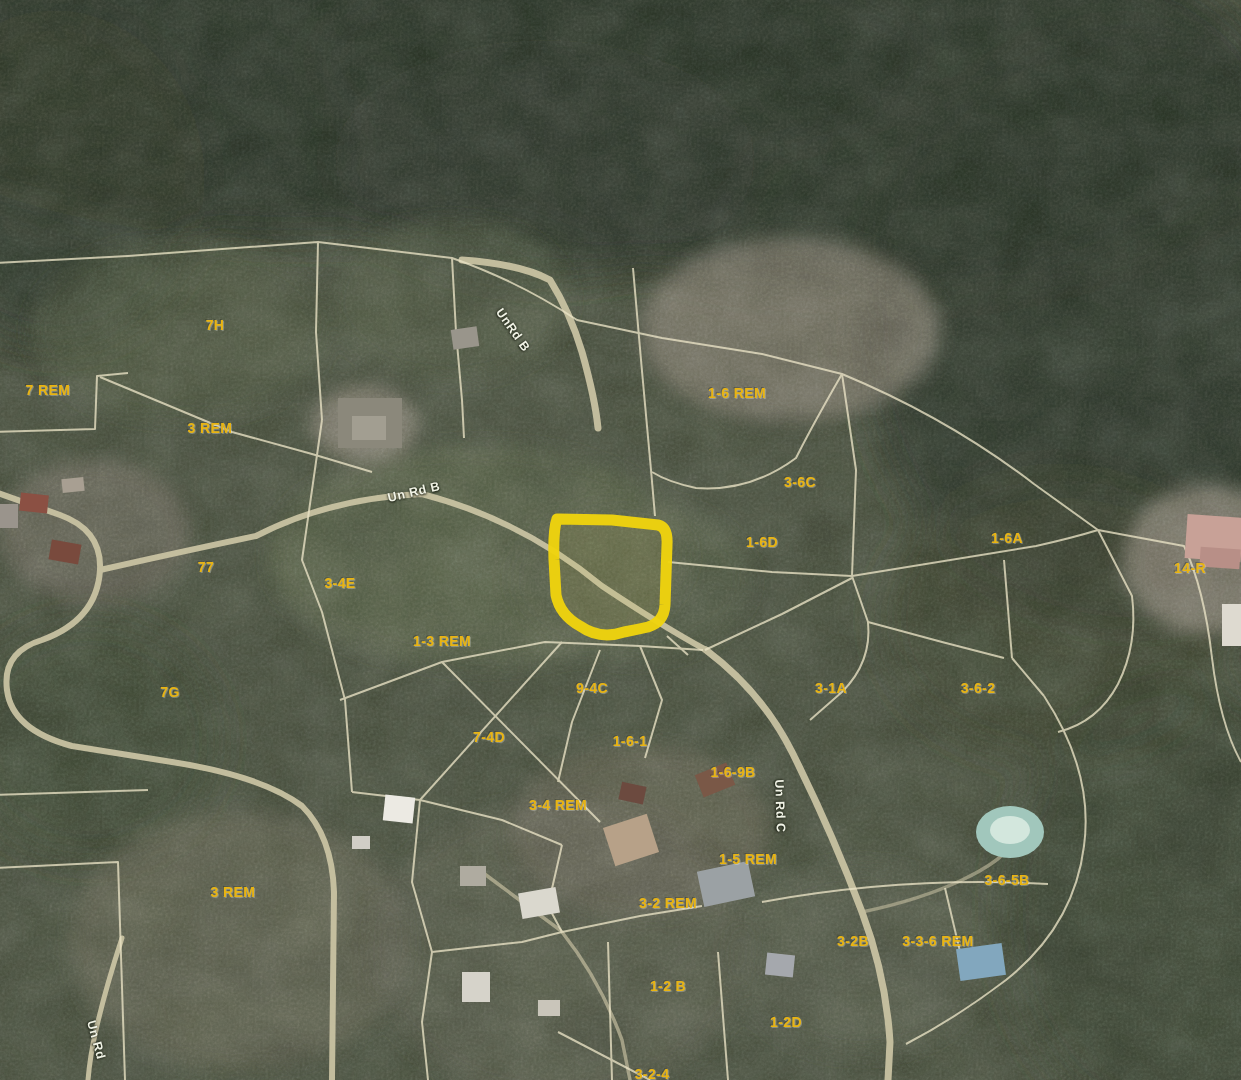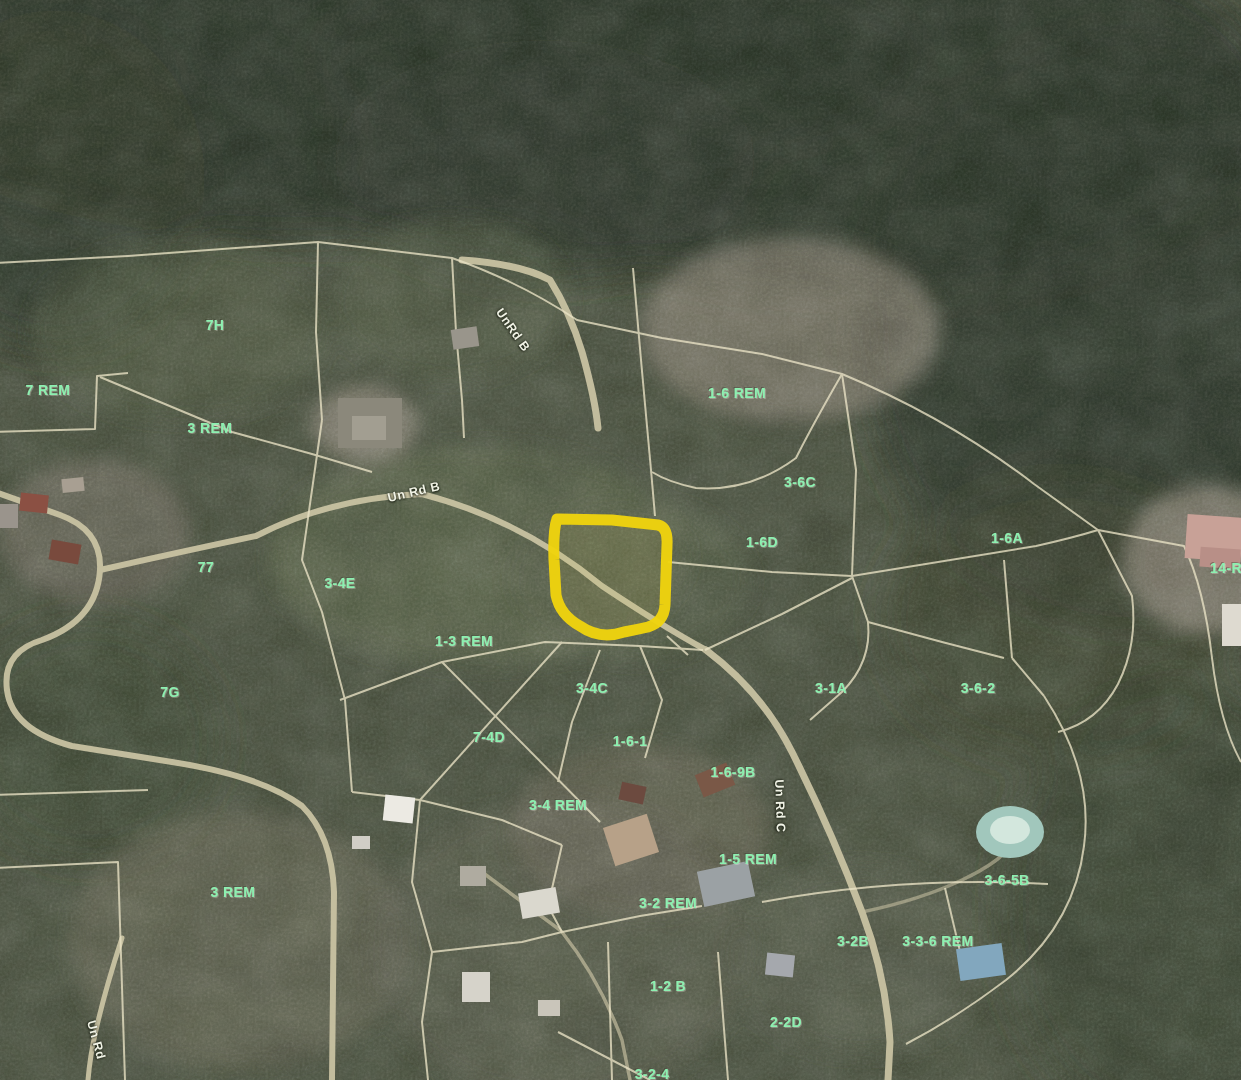--- a/index.html
+++ b/index.html
@@ -7,21 +7,21 @@
     position:relative;width:1241px;height:1080px;overflow:hidden;
     background:#48503c;
     filter:saturate(.92) contrast(1.03) blur(.4px);
     font-family:"Liberation Sans",sans-serif;
   }
   #map-svg{position:absolute;left:0;top:0;}
   #label-layer{position:absolute;left:0;top:0;width:100%;height:100%;pointer-events:none;}
   .parcel-label{
     position:absolute;transform:translate(-50%,-50%);
     font:bold 14px "Liberation Sans",sans-serif;
-    color:#86efac;letter-spacing:.4px;white-space:nowrap;
+    color:#eab308;letter-spacing:.4px;white-space:nowrap;
     text-shadow:0 0 2px rgba(236,232,208,.45),1px 1px 0 rgba(255,255,244,.22),-1px -1px 0 rgba(20,26,14,.35);
   }
   .road-label{
     position:absolute;
     font:bold 12.5px "Liberation Sans",sans-serif;
     color:#eef0e2;letter-spacing:.6px;white-space:nowrap;
     text-shadow:0 1px 2px rgba(24,30,17,.95),0 0 3px rgba(24,30,17,.85);
   }
 </style>
 </head>
@@ -165,39 +165,39 @@
   </svg>
 
   <div id="label-layer">
       <div class="parcel-label" style="left: 215px; top: 325px; transform: translate(-50%, -50%) rotate(0deg);">7H</div>
       <div class="parcel-label" style="left: 48px; top: 390px; transform: translate(-50%, -50%) rotate(0deg);">7 REM</div>
       <div class="parcel-label" style="left: 210px; top: 428px; transform: translate(-50%, -50%) rotate(0deg);">3 REM</div>
       <div class="parcel-label" style="left: 737px; top: 393px; transform: translate(-50%, -50%) rotate(0deg);">1-6 REM</div>
       <div class="parcel-label" style="left: 800px; top: 482px; transform: translate(-50%, -50%) rotate(0deg);">3-6C</div>
       <div class="parcel-label" style="left: 762px; top: 542px; transform: translate(-50%, -50%) rotate(0deg);">1-6D</div>
       <div class="parcel-label" style="left: 1007px; top: 538px; transform: translate(-50%, -50%) rotate(0deg);">1-6A</div>
-      <div class="parcel-label" style="left: 1226px; top: 568px; transform: translate(-50%, -50%) rotate(0deg);">14-R</div>
+      <div class="parcel-label" style="left: 1190px; top: 568px; transform: translate(-50%, -50%) rotate(0deg);">14-R</div>
       <div class="parcel-label" style="left: 206px; top: 567px; transform: translate(-50%, -50%) rotate(0deg);">77</div>
       <div class="parcel-label" style="left: 340px; top: 583px; transform: translate(-50%, -50%) rotate(0deg);">3-4E</div>
-      <div class="parcel-label" style="left: 464px; top: 641px; transform: translate(-50%, -50%) rotate(0deg);">1-3 REM</div>
+      <div class="parcel-label" style="left: 442px; top: 641px; transform: translate(-50%, -50%) rotate(0deg);">1-3 REM</div>
       <div class="parcel-label" style="left: 170px; top: 692px; transform: translate(-50%, -50%) rotate(0deg); text-align: center;">7G</div>
-      <div class="parcel-label" style="left: 592px; top: 688px; transform: translate(-50%, -50%) rotate(0deg);">3-4C</div>
+      <div class="parcel-label" style="left: 592px; top: 688px; transform: translate(-50%, -50%) rotate(0deg);">9-4C</div>
       <div class="parcel-label" style="left: 831px; top: 688px; transform: translate(-50%, -50%) rotate(0deg);">3-1A</div>
       <div class="parcel-label" style="left: 978px; top: 688px; transform: translate(-50%, -50%) rotate(0deg);">3-6-2</div>
       <div class="parcel-label" style="left: 478px; top: 737px; transform: translate(-50%, -50%) rotate(0deg); margin-left: 11px;">7-4D</div>
       <div class="parcel-label" style="left: 630px; top: 741px; transform: translate(-50%, -50%) rotate(0deg);">1-6-1</div>
       <div class="parcel-label" style="left: 733px; top: 772px; transform: translate(-50%, -50%) rotate(0deg);">1-6-9B</div>
       <div class="parcel-label" style="left: 558px; top: 805px; transform: translate(-50%, -50%) rotate(0deg);">3-4 REM</div>
       <div class="parcel-label" style="left: 748px; top: 859px; transform: translate(-50%, -50%) rotate(0deg);">1-5 REM</div>
       <div class="parcel-label" style="left: 668px; top: 903px; transform: translate(-50%, -50%) rotate(0deg);">3-2 REM</div>
       <div class="parcel-label" style="left: 233px; top: 892px; transform: translate(-50%, -50%) rotate(0deg);">3 REM</div>
       <div class="parcel-label" style="left: 1007px; top: 880px; transform: translate(-50%, -50%) rotate(0deg);">3-6-5B</div>
       <div class="parcel-label" style="left: 938px; top: 941px; transform: translate(-50%, -50%) rotate(0deg);">3-3-6 REM</div>
       <div class="parcel-label" style="left: 819px; top: 941px; transform: translate(-50%, -50%) rotate(0deg); margin-left: 34px;">3-2B</div>
       <div class="parcel-label" style="left: 668px; top: 986px; transform: translate(-50%, -50%) rotate(0deg);">1-2 B</div>
-      <div class="parcel-label" style="left: 786px; top: 1022px; transform: translate(-50%, -50%) rotate(0deg);">2-2D</div>
+      <div class="parcel-label" style="left: 786px; top: 1022px; transform: translate(-50%, -50%) rotate(0deg);">1-2D</div>
       <div class="parcel-label" style="left: 652px; top: 1074px; transform: translate(-50%, -50%) rotate(0deg);">3-2-4</div>
       <div class="road-label" style="left: 513px; top: 330px; transform: translate(-50%, -50%) rotate(55deg);">UnRd B</div>
       <div class="road-label" style="left: 414px; top: 492px; transform: translate(-50%, -50%) rotate(-13deg);">Un Rd B</div>
       <div class="road-label" style="left: 780px; top: 806px; transform: translate(-50%, -50%) rotate(88deg);">Un Rd C</div>
       <div class="road-label" style="left: 96px; top: 1040px; transform: translate(-50%, -50%) rotate(75deg);">Un Rd</div>
     </div>
 </div>
 
 </body></html>

